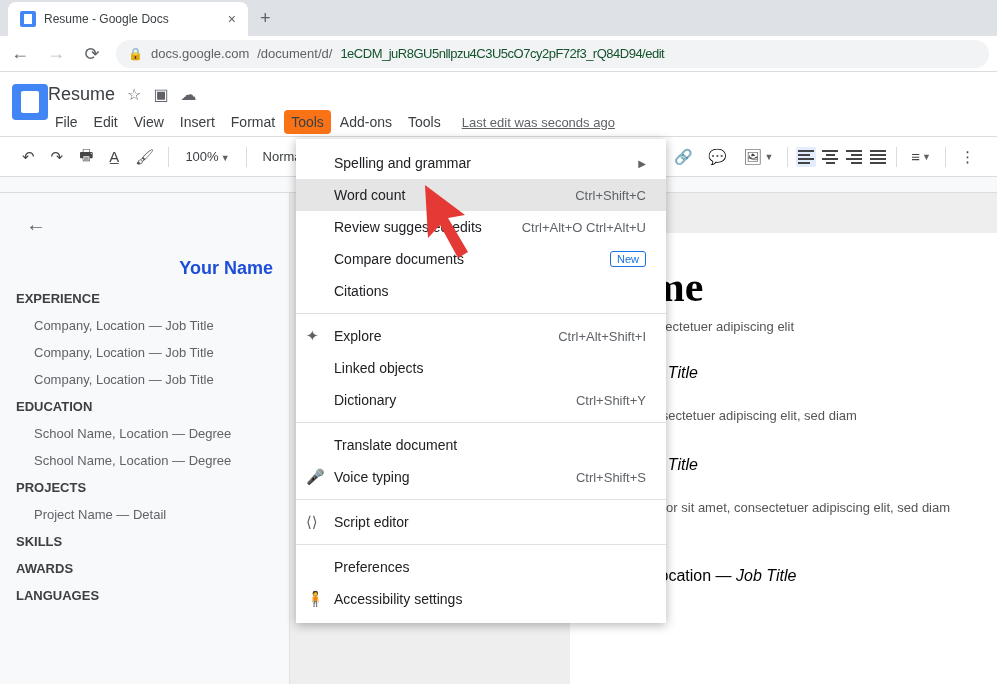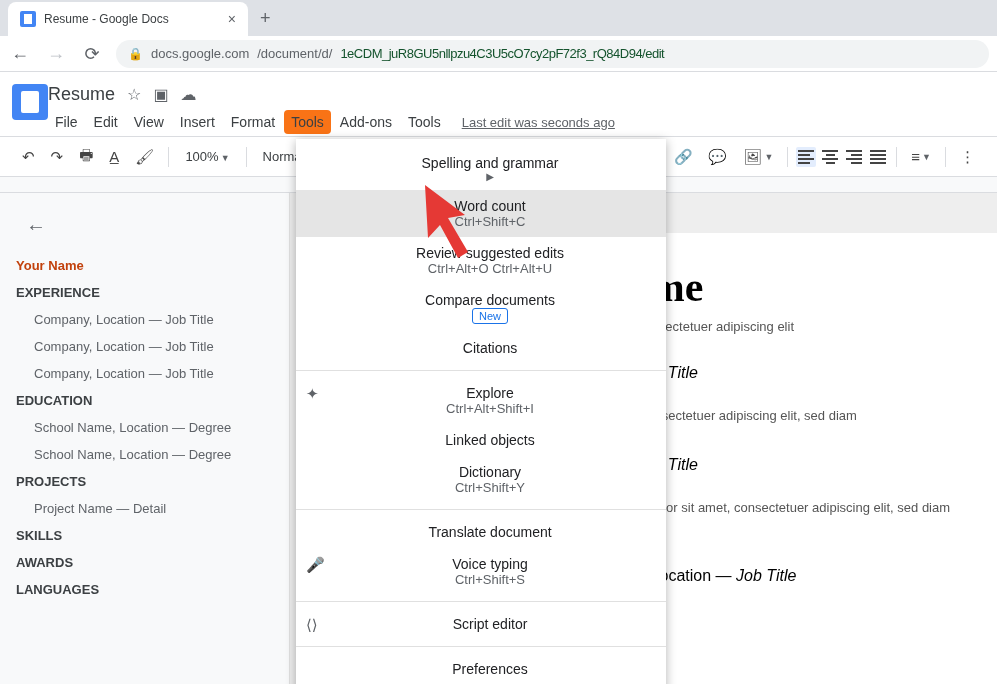--- a/index.html
+++ b/index.html
@@ -46,38 +46,38 @@
 .align-btn.active { background:#e3edfd; border-radius:2px;}
 
 
 .ruler { height: 16px; background: #f8f9fa; border-bottom: 1px solid #dadce0; font-size: 9px; color: #999; padding-left:300px; overflow:hidden; display:flex; align-items:center;}
 .ruler-mark { width: 96px; display:inline-block; border-left:1px solid #ccc; padding-left:2px;}
 
 
 .main { display: flex; height: calc(100% - 170px); }
 .outline-pane { width: 290px; background: #f8f9fa; padding: 20px 16px; border-right: 1px solid #e0e0e0; position:relative;}
 .outline-back { font-size: 20px; color: #5f6368; margin-bottom: 16px; margin-left: 10px;}
-.outline-h1 { font-size: 13px; font-weight: bold; color: #c2410c; padding: 6px 0; }
+.outline-h1 { font-size: 18px; font-weight: bold; color: #1d4ed8; padding: 6px 0; text-align: right; }
 .outline-h2 { font-size: 13px; font-weight: bold; color: #3c4043; padding: 6px 0; }
 .outline-item { font-size: 13px; color: #5f6368; padding: 6px 0 6px 18px; }
 
 .doc-page { flex: 1; padding: 40px 0 0 280px; background: #eee; overflow: hidden; }
 .doc-content { background: #fff; padding: 30px 0 0 0; min-height:100%;}
 .doc-big-title { font-family: Georgia, serif; font-size: 42px; font-weight: bold; color: #000; }
 .doc-sub { font-size: 13px; color: #555; margin-top: 8px; }
 .doc-section { margin-top: 30px; }
 .doc-company { font-family: Georgia, serif; font-size: 16px; color: #000; }
 .doc-company b { font-weight: bold; }
 .doc-company i { font-style: italic; }
 .doc-date { font-size: 11px; color: #888; margin-top: 4px; text-transform: uppercase; }
 .doc-para { font-size: 13px; color: #555; margin-top: 8px; line-height: 1.5; }
 
 
 .dropdown { position: absolute; top: 139px; left: 296px; width: 370px; background: #fff; box-shadow: 0 2px 10px rgba(0,0,0,0.3); z-index: 100; padding: 8px 0; font-size: 14px; }
-.dd-item { display: flex; align-items: center; justify-content: space-between; padding: 8px 20px 8px 38px; color: #202124; position: relative; flex-direction: column; }
+.dd-item { display: flex; align-items: center; justify-content: space-between; padding: 8px 20px 8px 38px; color: #202124; position: relative; }
 .dd-item:hover, .dd-item.hover { background: #e5e5e5; }
 .dd-icon { position: absolute; left: 10px; color: #5f6368; font-size: 15px; }
 .dd-shortcut { font-size: 13px; color: #5f6368; }
 .dd-arrow { font-size: 10px; color: #5f6368; }
 .dd-sep { height: 1px; background: #e0e0e0; margin: 6px 0; }
 .dd-new { font-size: 11px; color: #1a73e8; border: 1px solid #1a73e8; border-radius: 3px; padding: 1px 6px; }
 
 
 .cursor-arrow { position: absolute; top: 180px; left: 420px; z-index: 200; }
 .cursor-arrow svg { width: 70px; height: 80px; }

